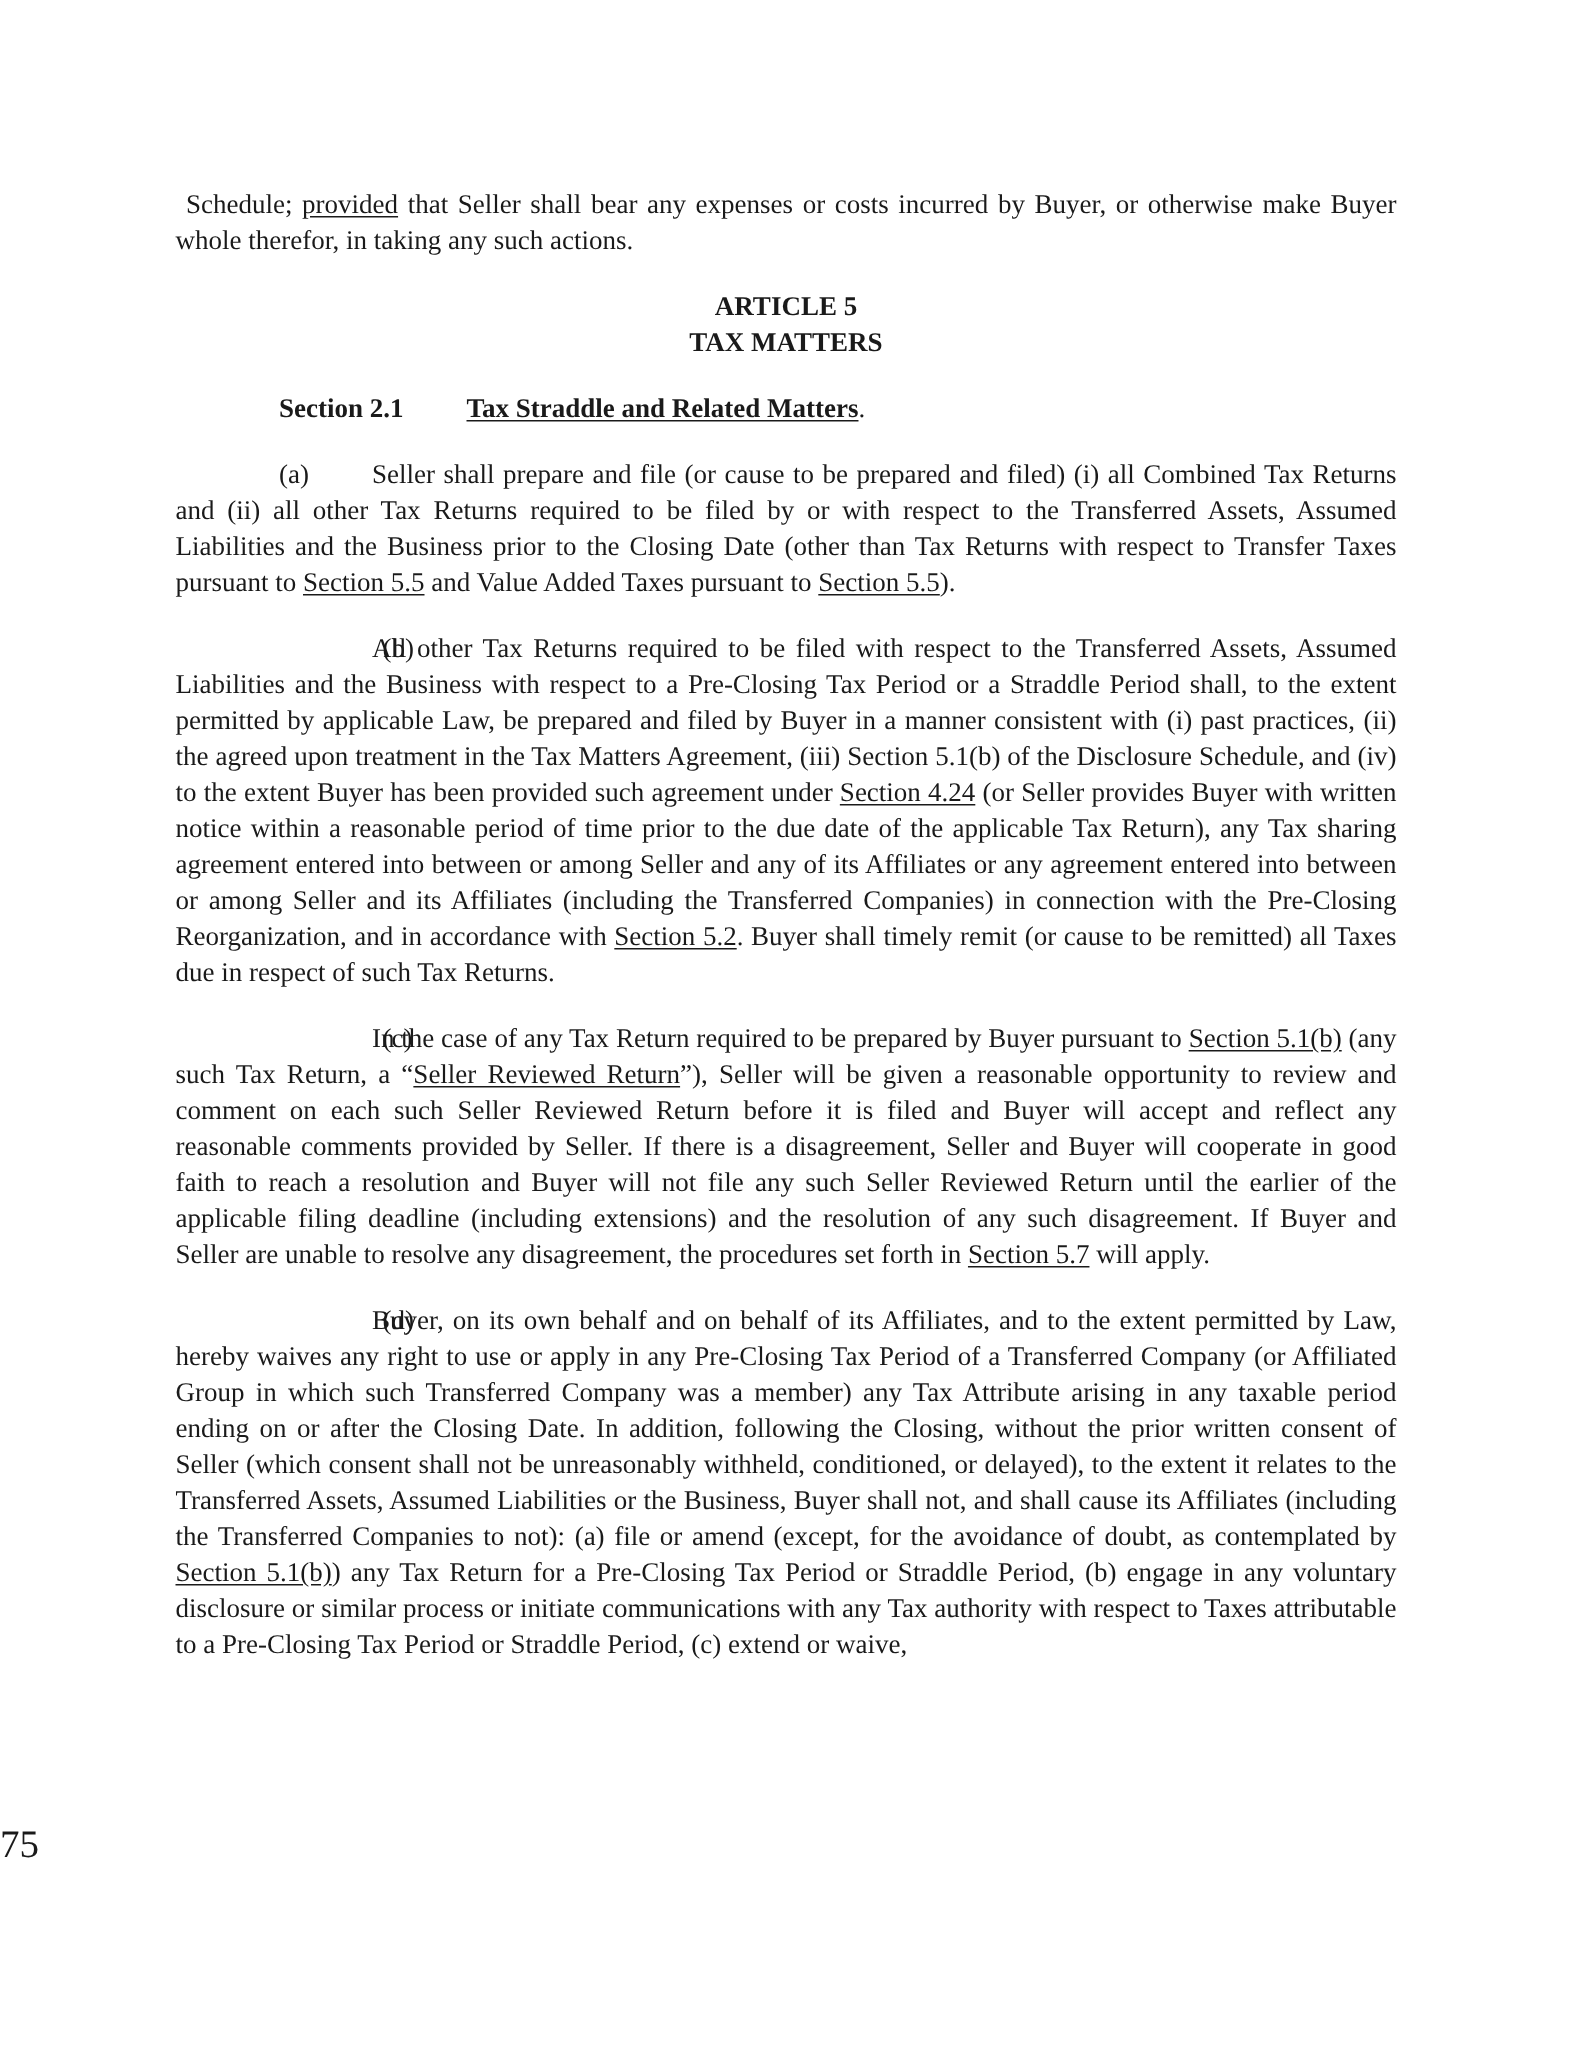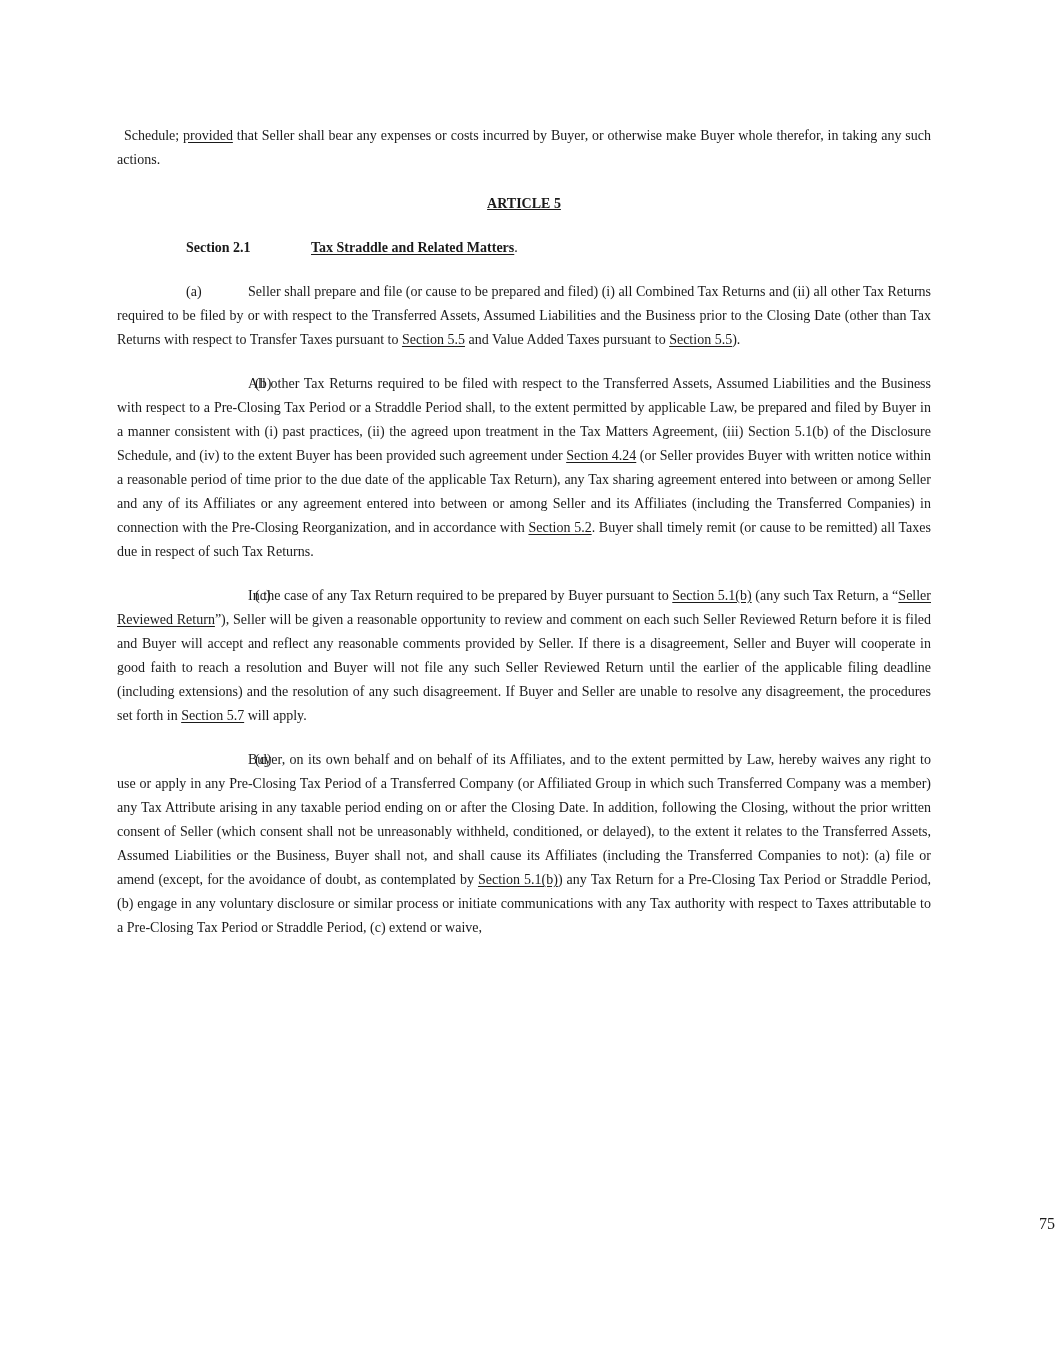--- a/index.html
+++ b/index.html
@@ -1,43 +1,44 @@
 <!DOCTYPE html>
 <html><head>
 <meta charset="utf-8">
 <style>
   html, body { margin: 0; padding: 0; background: #ffffff; }
   body { width: 1055px; height: 1365px; position: relative; overflow: hidden; }
   .page {
     position: absolute; left: 117px; top: 124px; width: 814px;
     font-family: "Liberation Serif", "DejaVu Serif", serif;
-    font-size: 14px; line-height: 24px; color: #1a1a1a;
+    font-size: 18px; line-height: 24px; color: #1a1a1a;
   }
   .p { text-align: justify; margin: 0; }
   .p-indent-first { text-indent: 7px; }
   .gap { height: 20px; }
-  .article { text-align: center; font-weight: bold; margin: 0; text-decoration: underline; }
+  .article { text-align: center; font-weight: bold; margin: 0; }
   .section-head { font-weight: bold; margin: 0; padding-left: 69px; }
   .section-head .num { display: inline-block; width: 125px; }
   .u { text-decoration: underline; text-underline-offset: 2px; }
   .para-label { display: inline-block; width: 62px; }
   .para { text-indent: 69px; }
-  .page-number { position: absolute; top: 1215px; left: 0; width: 1055px; text-align: right;
-    font-family: "Liberation Serif", "DejaVu Serif", serif; font-size: 16px; color: #1a1a1a; }
+  .page-number { position: absolute; top: 1215px; left: 0; width: 1055px; text-align: left;
+    font-family: "Liberation Serif", "DejaVu Serif", serif; font-size: 26px; color: #1a1a1a; }
 </style>
 </head>
 <body>
 
 <div class="page">
 
   <p class="p p-indent-first"><span>Schedule; </span><span class="u">provided</span><span> that Seller shall bear any expenses or costs incurred by Buyer, or otherwise make Buyer whole therefor, in taking any such actions.</span></p>
 
   <div class="gap"></div>
 
   <p class="article">ARTICLE 5</p>
+  <p class="article">TAX MATTERS</p>
 
   <div class="gap"></div>
 
   <p class="section-head"><span class="num">Section 2.1</span><span class="u">Tax Straddle and Related Matters</span><span style="font-weight:normal">.</span></p>
 
   <div class="gap"></div>
 
   <p class="p para"><span class="para-label" style="text-indent:0">(a)</span><span>Seller shall prepare and file (or cause to be prepared and filed) (i) all Combined Tax Returns and (ii) all other Tax Returns required to be filed by or with respect to the Transferred Assets, Assumed Liabilities and the Business prior to the Closing Date (other than Tax Returns with respect to Transfer Taxes pursuant to </span><span class="u">Section 5.5</span><span> and Value Added Taxes pursuant to </span><span class="u">Section 5.5</span><span>).</span></p>
 
   <div class="gap"></div>

